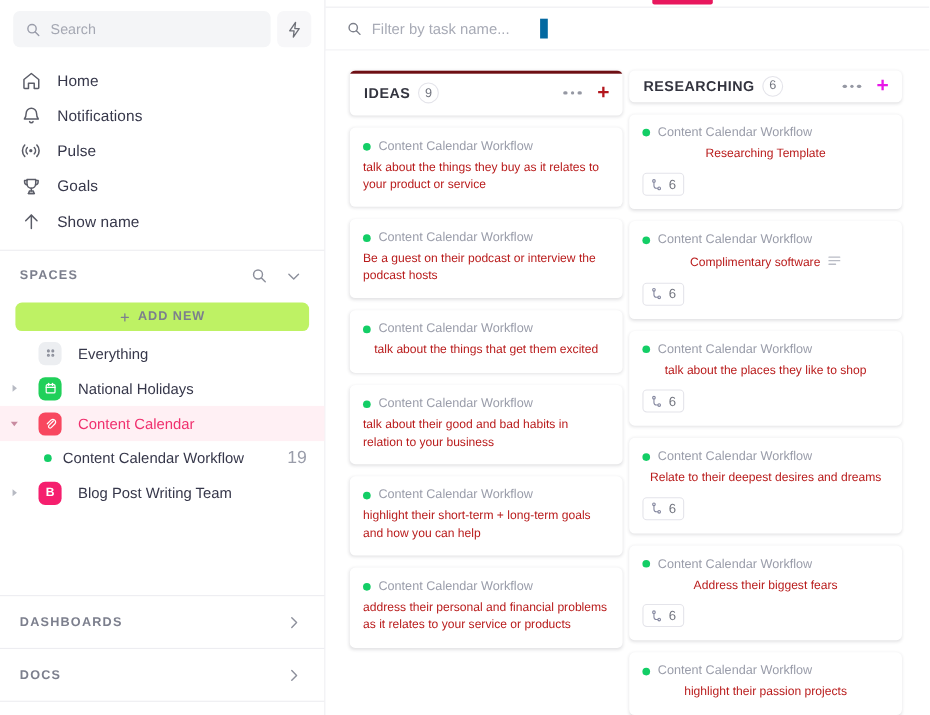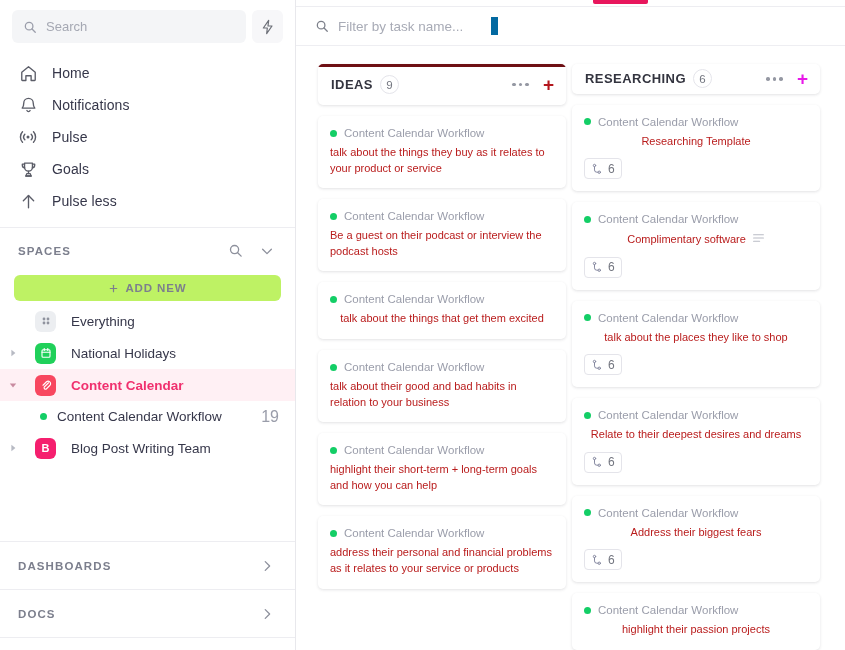--- a/index.html
+++ b/index.html
@@ -64,21 +64,21 @@
     padding: 0 14px 0 6px; gap: 15px; cursor: pointer;
   }
   .space-row.active { background: #fff0f4; }
   .caret { width: 14px; height: 14px; display: flex; align-items: center; justify-content: center; flex: 0 0 14px; }
   .space-avatar {
     width: 21px; height: 21px; border-radius: 6px; flex: 0 0 21px;
     display: flex; align-items: center; justify-content: center;
     font-size: 11px; font-weight: 700; color: #fff;
   }
   .space-name { font-size: 13.5px; color: #36374a; }
-  .space-row.active .space-name { color: #f0306e; font-weight: 700; }
+  .space-row.active .space-name { color: #f0306e; font-weight: 400; }
 
   .list-row {
     display: flex; align-items: center; height: 31px;
     padding: 0 16px 0 40px; gap: 10px; cursor: pointer;
   }
   .dot-sm { width: 7px; height: 7px; border-radius: 50%; background: #13ce66; flex: 0 0 7px; }
   .list-name { font-size: 13.5px; color: #36374a; flex: 1; }
   .list-count { font-size: 16px; color: #9a9daa; }
 
   
@@ -211,21 +211,21 @@
         </span>
         <span class="nav-label">Goals</span>
       </div>
       <div class="nav-item">
         <span class="ico">
           <svg width="19" height="19" viewBox="0 0 24 24" fill="none" stroke="#5b5d68" stroke-width="1.7" stroke-linecap="round" stroke-linejoin="round">
             <line x1="12" y1="20" x2="12" y2="4.5"></line>
               <polyline points="5.5,11 12,4.5 18.5,11"></polyline>
           </svg>
         </span>
-        <span class="nav-label">Pulse less</span>
+        <span class="nav-label">Show name</span>
       </div>
     </div>
 
 
     <div class="section-head" style="height:46px;">
       <span class="section-title">SPACES</span>
       <span class="section-actions">
         <span class="ico">
           <svg width="15" height="15" viewBox="0 0 24 24" fill="none" stroke="#8d909c" stroke-width="2.1">
             <circle cx="10.5" cy="10.5" r="6.5"></circle>

